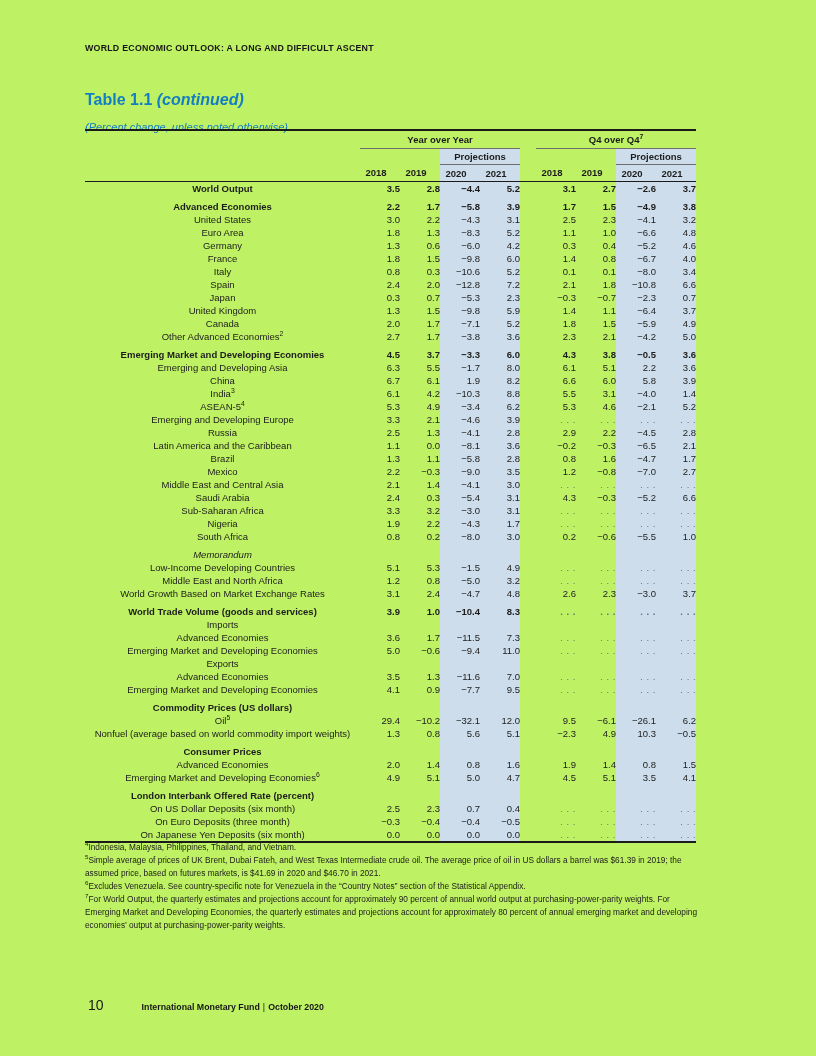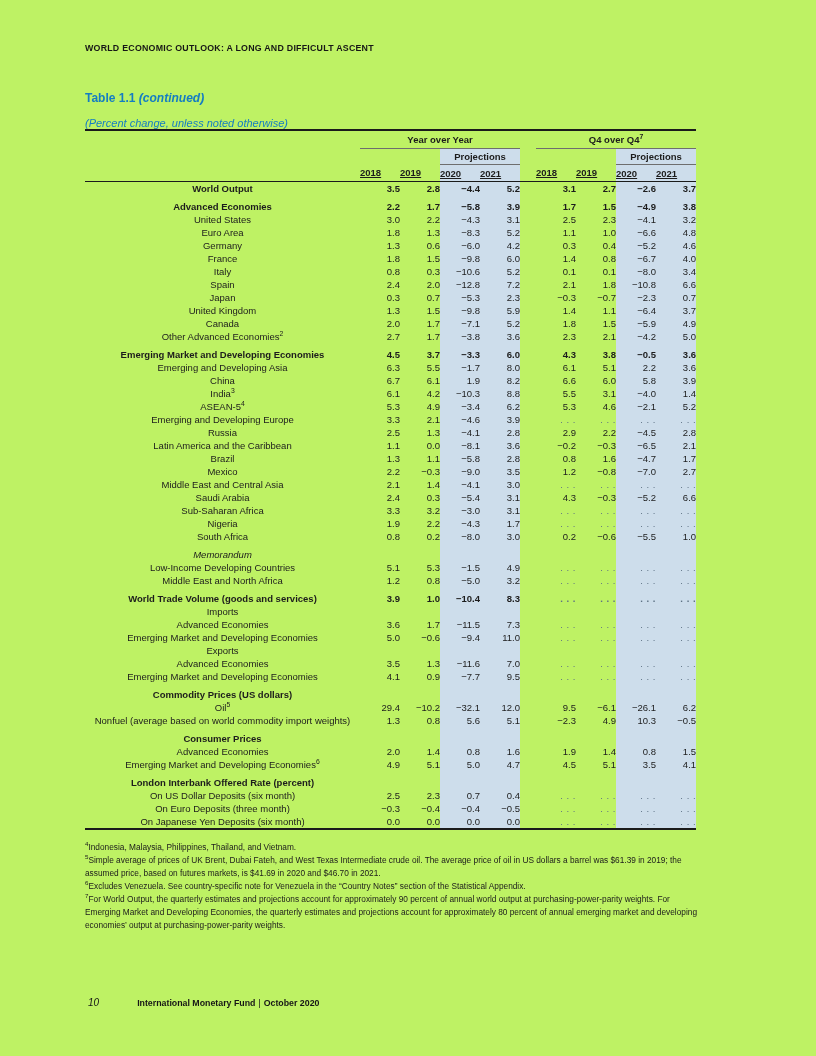--- a/index.html
+++ b/index.html
@@ -11,21 +11,21 @@
   html,body{margin:0;padding:0;background:#fff;}
   .page{
     position:relative;width:816px;height:1056px;background:#bef264;
     font-family:"Liberation Sans",sans-serif;color:var(--ink);overflow:hidden;
   }
   .running-head{
     position:absolute;top:43px;left:85px;
     font-size:8.8px;font-weight:700;letter-spacing:.25px;color:#161616;
   }
   .title-block{position:absolute;top:91px;left:85px;color:var(--blue);}
-  .table-title{font-size:12px;font-weight:700;}
+  .table-title{font-size:16px;font-weight:700;}
   .title-suffix{font-style:italic;}
   .table-subtitle{font-size:11px;font-style:italic;margin-top:12px;}
 
   table.weo{
     position:absolute;top:129px;left:85px;width:611px;
     border-collapse:collapse;table-layout:fixed;
     border-top:2px solid #1b1b1b;border-bottom:2.5px solid #1b1b1b;
   }
   table.weo td{
     padding:0;font-size:9.5px;height:13px;vertical-align:middle;
@@ -35,33 +35,33 @@
   td.lbl{text-align:center;}
   .ind0{padding-left:7px;} .ind1{padding-left:16px;} .ind2{padding-left:25px;}
   .b{font-weight:700;} .i{font-style:italic;}
   .proj{background:var(--band);}
   .dots{color:#5d7183;font-size:8.5px;letter-spacing:.5px;}
   tr.spacer td{height:5px;}
   tr.spanner-row td{height:17px;font-weight:700;}
   td.spanner{text-align:center;border-bottom:1px solid var(--thin);}
   tr.proj-row td{height:15px;}
   td.projhead{text-align:center;font-weight:700;border-bottom:1px solid var(--thin);}
-  tr.years-row td{height:16px;font-weight:700;text-align:left;padding-right:8px;border-bottom:1.5px solid #1b1b1b;text-decoration:underline;}
+  tr.years-row td{height:16px;font-weight:700;text-align:center;padding-right:8px;border-bottom:1.5px solid #1b1b1b;}
   sup{font-size:6.8px;vertical-align:super;line-height:0;}
 
   .footnotes{
     position:absolute;top:841px;left:85px;width:622px;
     font-size:8.3px;line-height:13px;color:#1b1b1b;
   }
   .footnotes sup{font-size:6.2px;}
   .page-footer{
     position:absolute;top:997px;left:88px;display:flex;align-items:baseline;
     font-size:8.8px;color:#161616;
   }
-  .page-number{font-style:italic;font-size:10px;}
+  .page-number{font-size:14px;}
   .footer-text{font-weight:700;margin-left:38px;}
   .footer-sep{font-weight:400;padding:0 3px;}
 </style>
 </head>
 <body>
 
 <div class="page">
 
   <div class="running-head">WORLD ECONOMIC OUTLOOK: A LONG AND DIFFICULT ASCENT</div>
 
@@ -503,20 +503,32 @@
           <td class="num">1.2</td>
           <td class="num">0.8</td>
           <td class="num proj">−5.0</td>
           <td class="num proj">3.2</td>
           <td></td>
           <td class="num dots">. . .</td>
           <td class="num dots">. . .</td>
           <td class="num proj dots">. . .</td>
           <td class="num proj dots">. . .</td>
         </tr>
+        <tr>
+          <td class="lbl ind1">World Growth Based on Market Exchange Rates</td>
+          <td class="num">3.1</td>
+          <td class="num">2.4</td>
+          <td class="num proj">−4.7</td>
+          <td class="num proj">4.8</td>
+          <td></td>
+          <td class="num">2.6</td>
+          <td class="num">2.3</td>
+          <td class="num proj">−3.0</td>
+          <td class="num proj">3.7</td>
+        </tr>
         <tr class="spacer">
           <td class="lbl"></td>
           <td></td>
           <td></td>
           <td class="proj"></td>
           <td class="proj"></td>
           <td></td>
           <td></td>
           <td></td>
           <td class="proj"></td>

